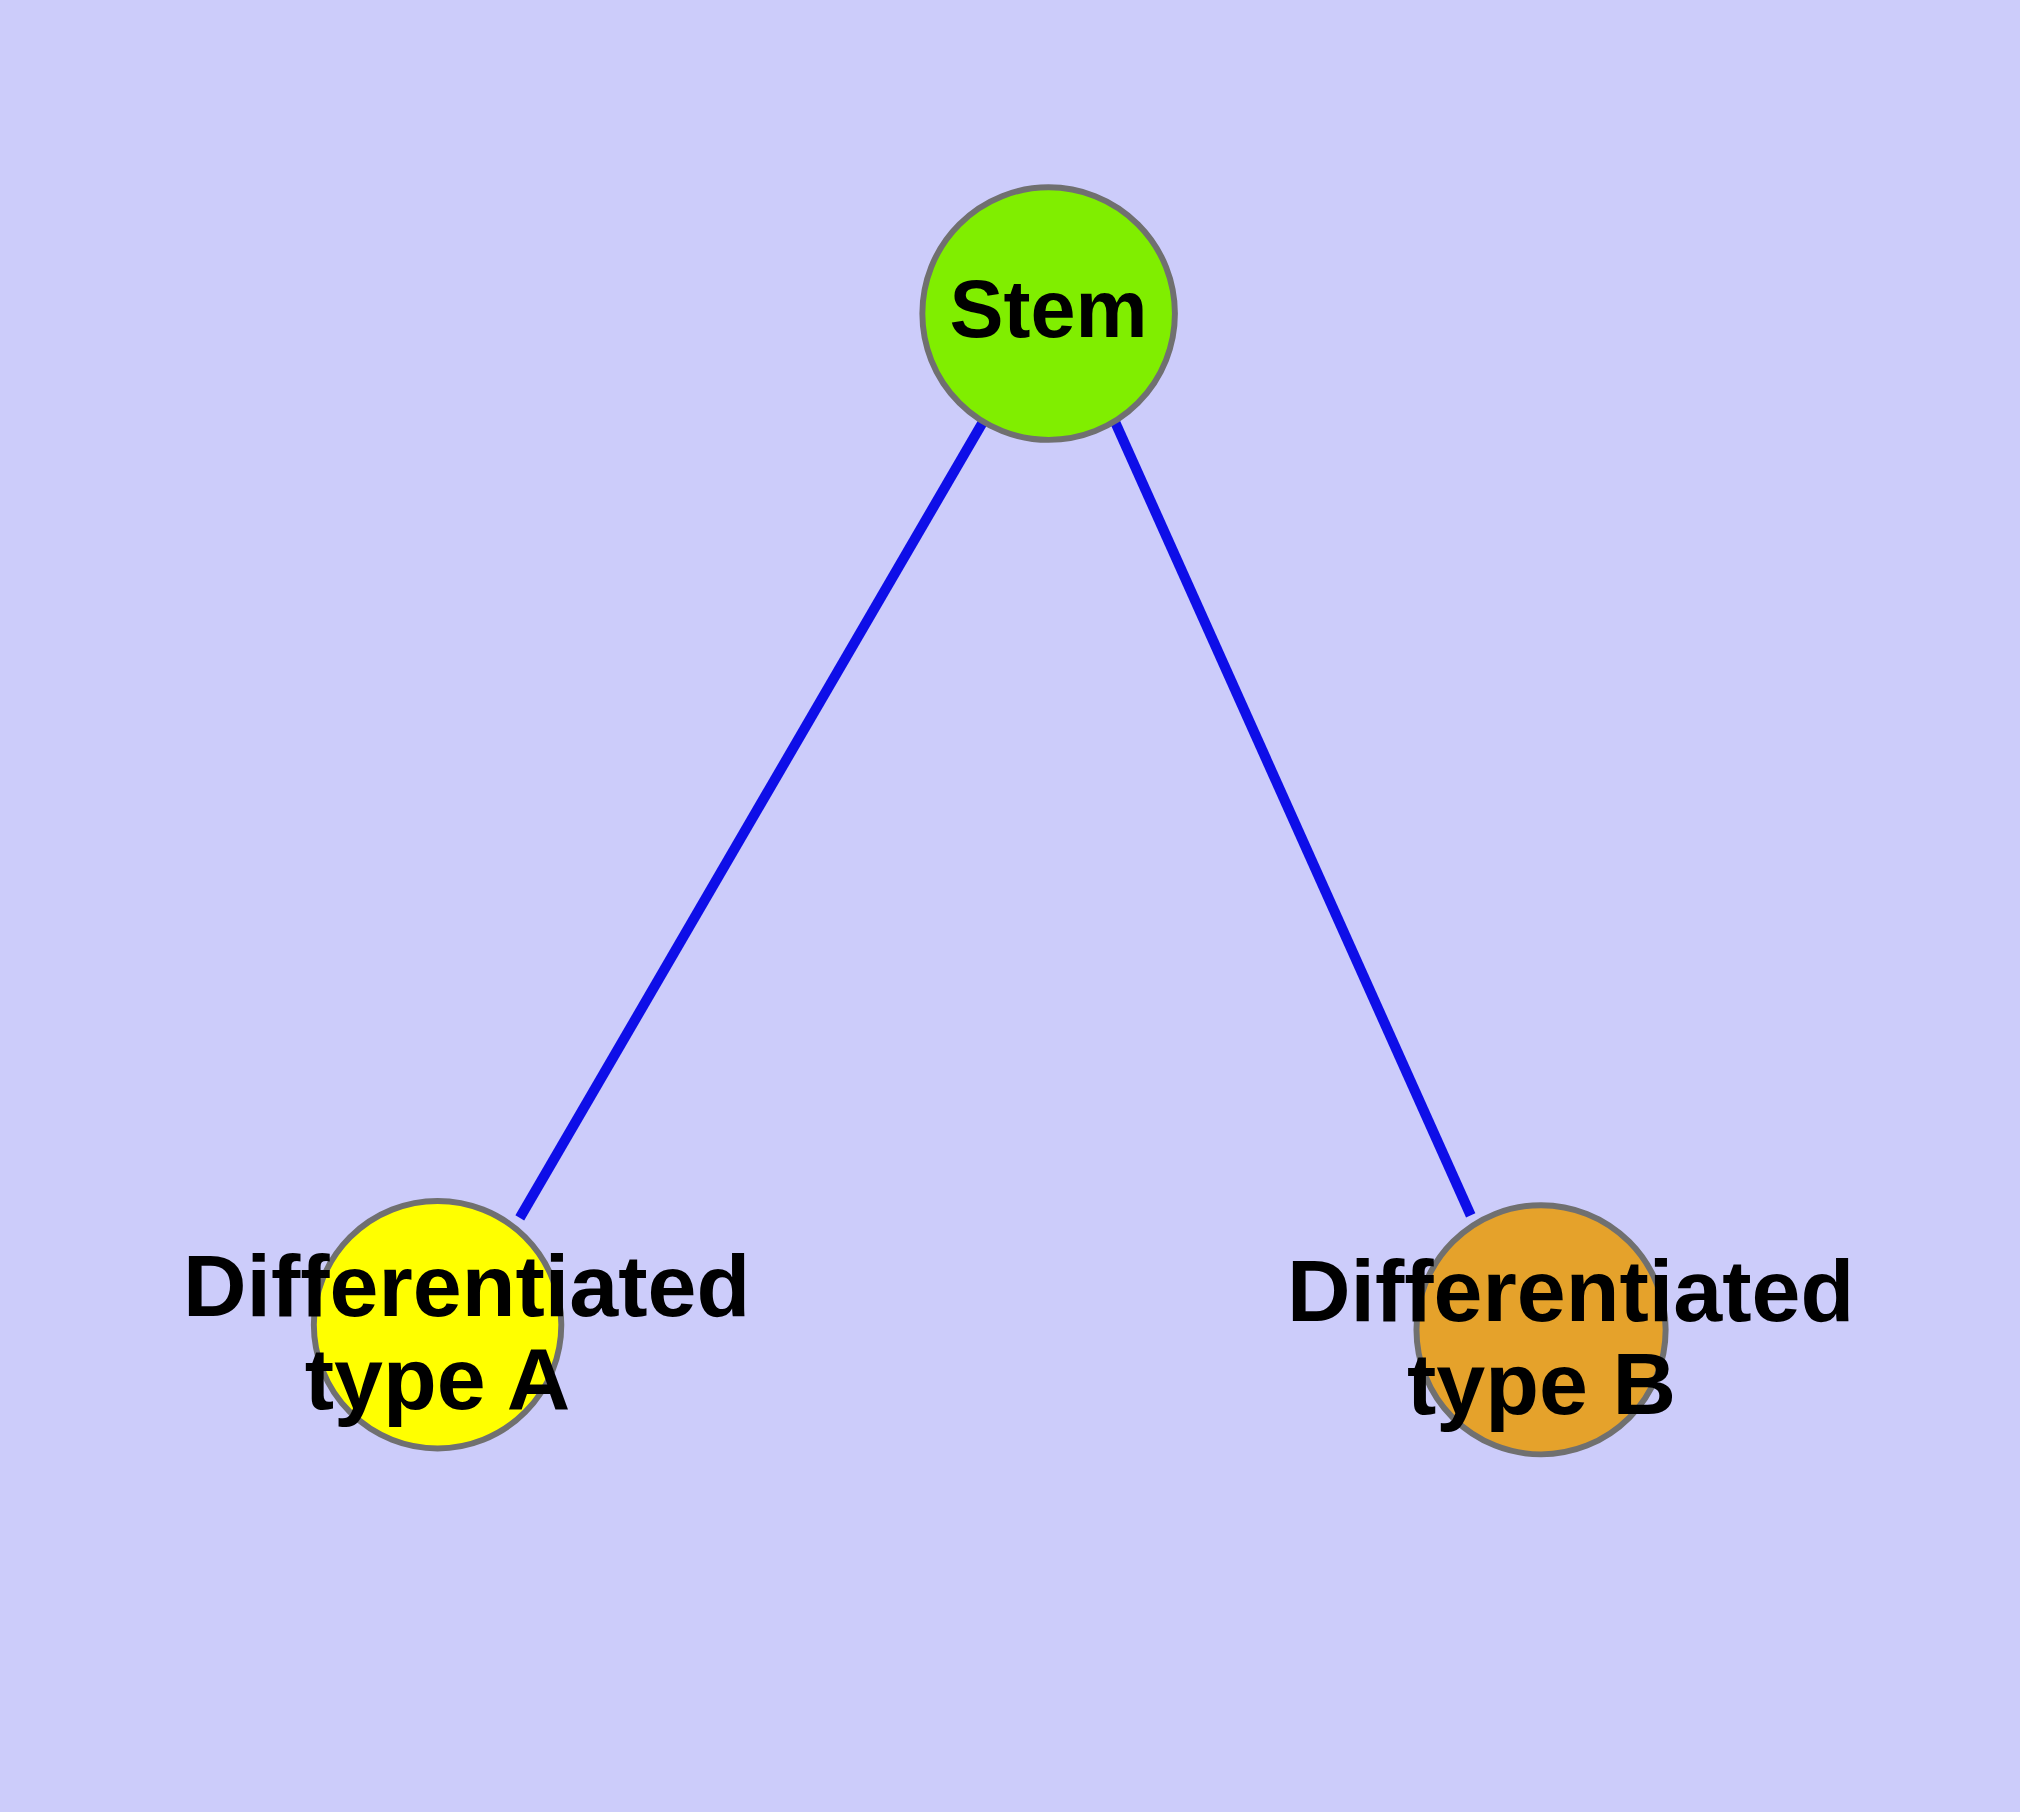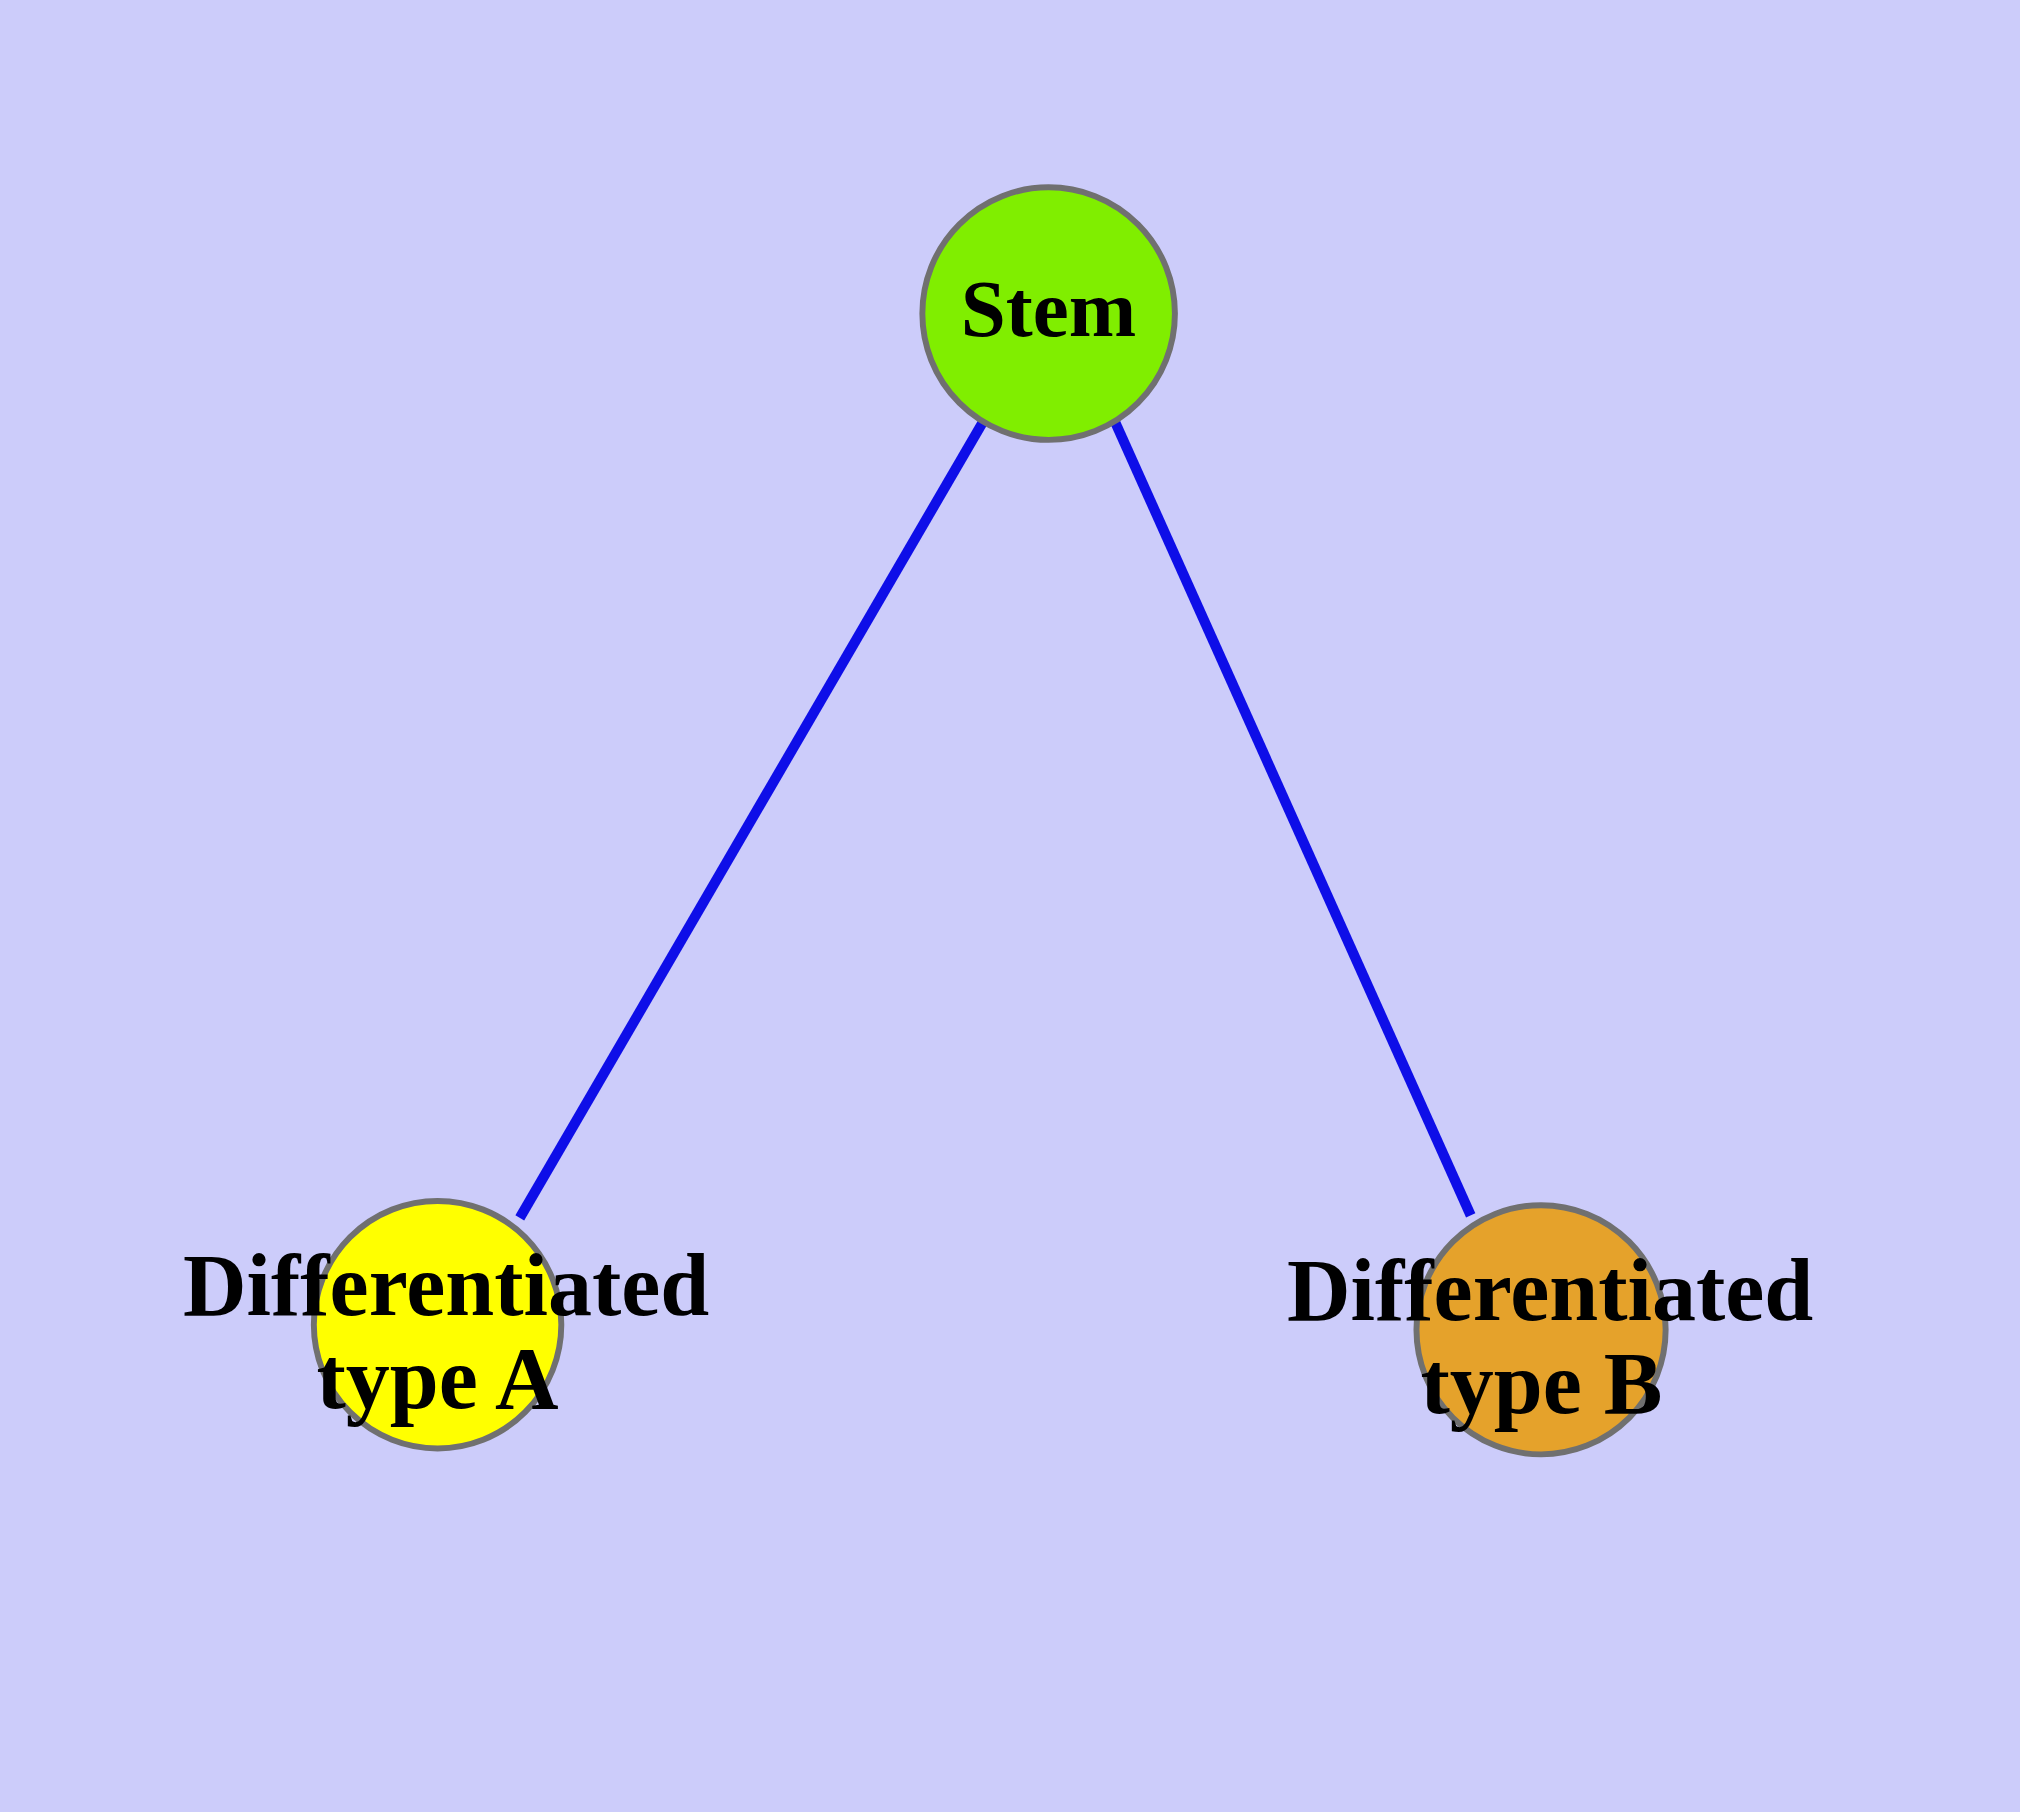--- a/index.html
+++ b/index.html
@@ -7,21 +7,21 @@
     margin: 0;
     padding: 0;
     background: #ccccfa;
   }
   #canvas {
     position: relative;
     width: 2021px;
     height: 1812px;
     background: #ccccfa;
     overflow: hidden;
-    font-family: Liberation Serif, serif;
+    font-family: Liberation Sans, sans-serif;
   }
   #graph-svg {
     position: absolute;
     inset: 0;
     width: 2021px;
     height: 1812px;
     display: block;
   }
   .node-label {
     position: absolute;

